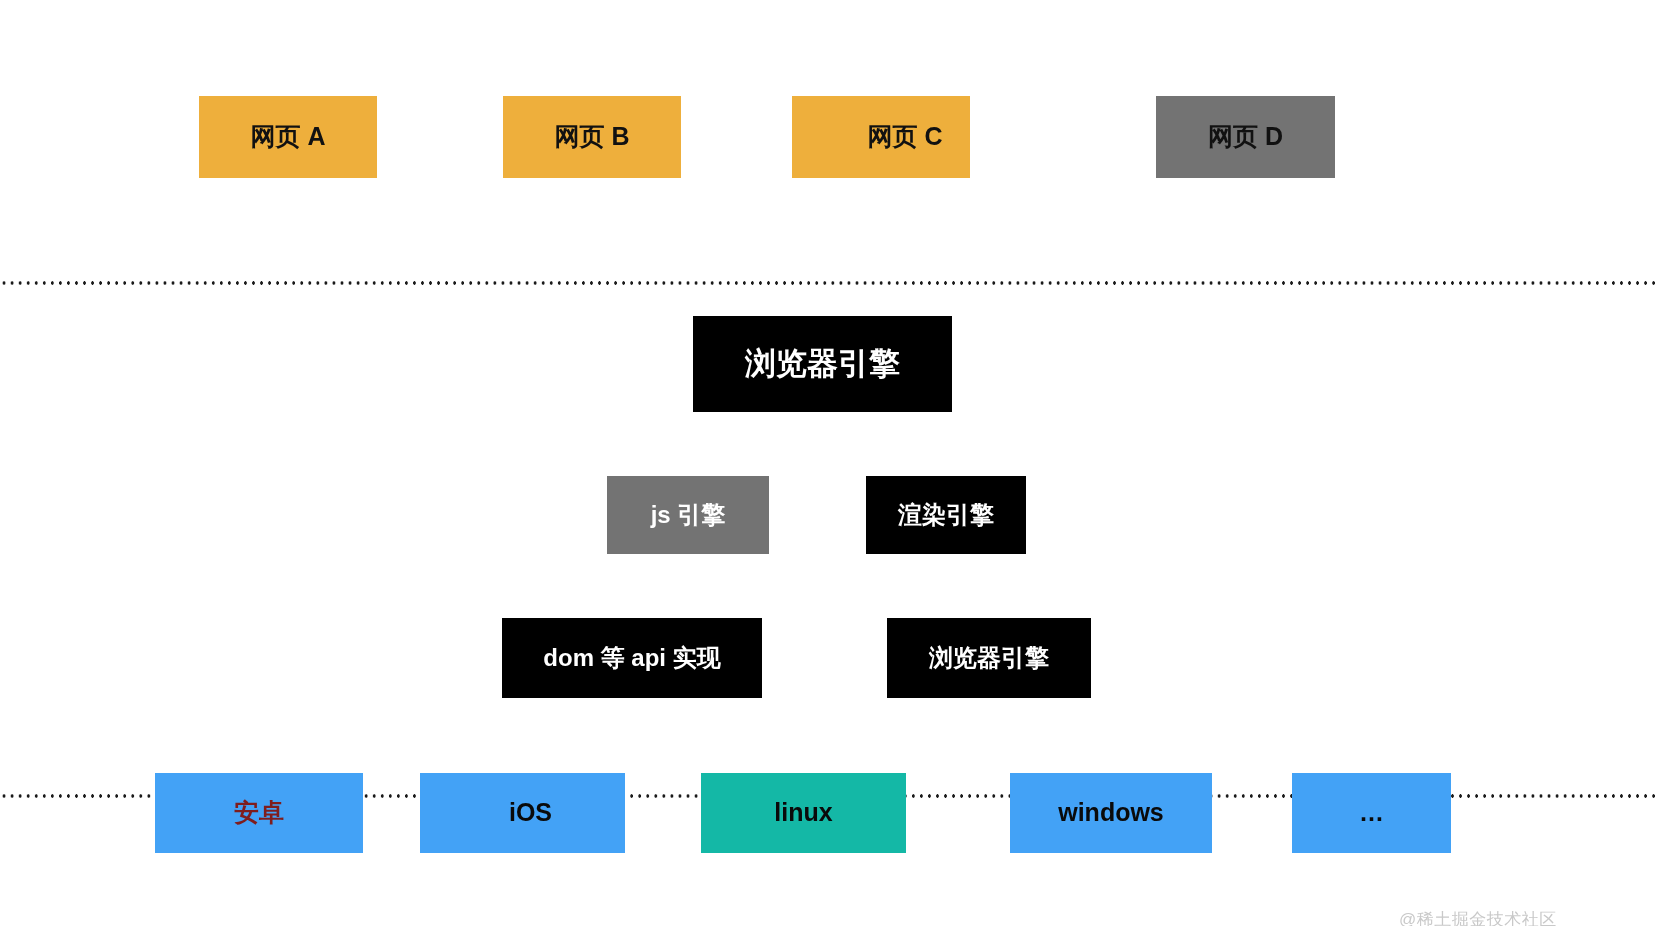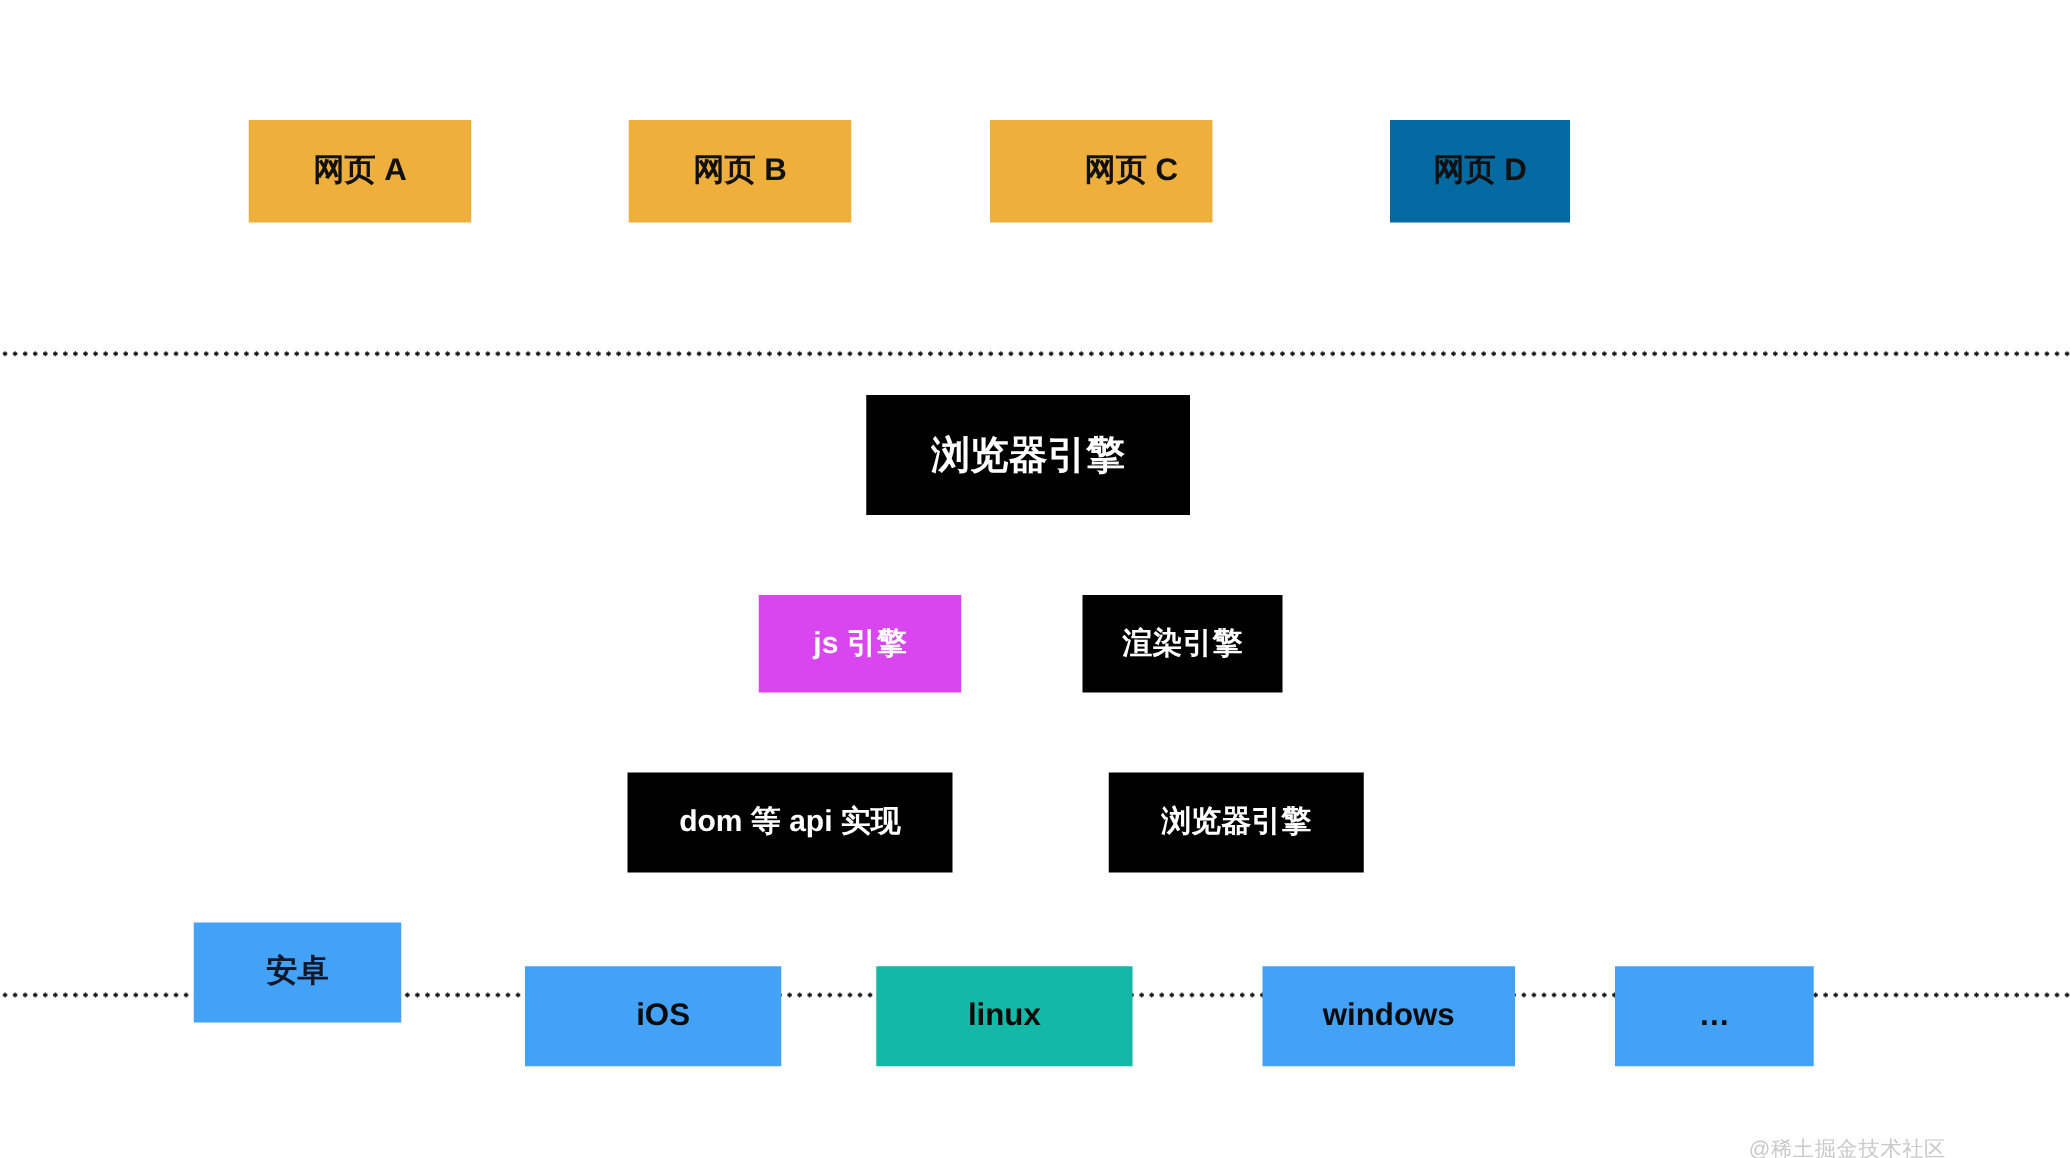--- a/index.html
+++ b/index.html
@@ -68,37 +68,37 @@
 </style>
 </head>
 <body>
 
 <div id="canvas" style="background: rgb(255, 255, 255); margin-top: 28px;">
 
   <div id="layer-web-pages">
       <div class="box box-web" style="left: 199px; top: 68px; width: 178px; height: 82px; background: rgb(238, 175, 60); color: rgb(17, 17, 17);">网页 A</div>
       <div class="box box-web" style="left: 503px; top: 68px; width: 178px; height: 82px; background: rgb(238, 175, 60); color: rgb(17, 17, 17);">网页 B</div>
       <div class="box box-web" style="left: 792px; top: 68px; width: 178px; height: 82px; background: rgb(238, 175, 60); color: rgb(17, 17, 17); padding-left: 48px;">网页 C</div>
-      <div class="box box-web" style="left: 1112px; top: 68px; width: 144px; height: 82px; background: #0369a1; color: rgb(17, 17, 17);">网页 D</div>
+      <div class="box box-web" style="left: 1156px; top: 68px; width: 179px; height: 82px; background: #737373; color: rgb(17, 17, 17);">网页 D</div>
     </div>
 
   <div id="divider-top-el" class="divider" style="top: 253px;"></div>
 
   <div id="layer-browser-engine">
       <div class="box box-engine" style="left: 693px; top: 288px; width: 259px; height: 96px; background: rgb(0, 0, 0); color: rgb(255, 255, 255); font-size: 31px;">浏览器引擎</div>
-      <div class="box box-engine" style="left: 607px; top: 448px; width: 162px; height: 78px; background: #d946ef; color: rgb(255, 255, 255); font-size: 24px;">js 引擎</div>
+      <div class="box box-engine" style="left: 607px; top: 448px; width: 162px; height: 78px; background: #737373; color: rgb(255, 255, 255); font-size: 24px;">js 引擎</div>
       <div class="box box-engine" style="left: 866px; top: 448px; width: 160px; height: 78px; background: rgb(0, 0, 0); color: rgb(255, 255, 255); font-size: 24px;">渲染引擎</div>
       <div class="box box-engine" style="left: 502px; top: 590px; width: 260px; height: 80px; background: rgb(0, 0, 0); color: rgb(255, 255, 255); font-size: 24px;">dom 等 api 实现</div>
       <div class="box box-engine" style="left: 887px; top: 590px; width: 204px; height: 80px; background: rgb(0, 0, 0); color: rgb(255, 255, 255); font-size: 24px;">浏览器引擎</div>
     </div>
 
   <div id="divider-bottom-el" class="divider" style="top: 766px;"></div>
 
   <div id="layer-operating-systems">
-      <div class="box box-os" style="left: 155px; top: 710px; width: 166px; height: 80px; background: rgb(67, 162, 246); color: #0f172a;">安卓</div>
+      <div class="box box-os" style="left: 155px; top: 745px; width: 208px; height: 80px; background: rgb(67, 162, 246); color: #7f1d1d;">安卓</div>
       <div class="box box-os os-en" style="left: 420px; top: 745px; width: 205px; height: 80px; background: rgb(67, 162, 246); color: rgb(10, 10, 10); padding-left: 16px;">iOS</div>
       <div class="box box-os os-en" style="left: 701px; top: 745px; width: 205px; height: 80px; background: #14b8a6; color: rgb(10, 10, 10);">linux</div>
       <div class="box box-os os-en" style="left: 1010px; top: 745px; width: 202px; height: 80px; background: rgb(67, 162, 246); color: rgb(10, 10, 10);">windows</div>
       <div class="box box-os os-en" style="left: 1292px; top: 745px; width: 159px; height: 80px; background: rgb(67, 162, 246); color: rgb(10, 10, 10);">…</div>
     </div>
 
   <div id="watermark-el" class="watermark" style="left: 1399px; top: 880px; color: rgb(201, 201, 201);">@稀土掘金技术社区</div>
 
 </div>
 

